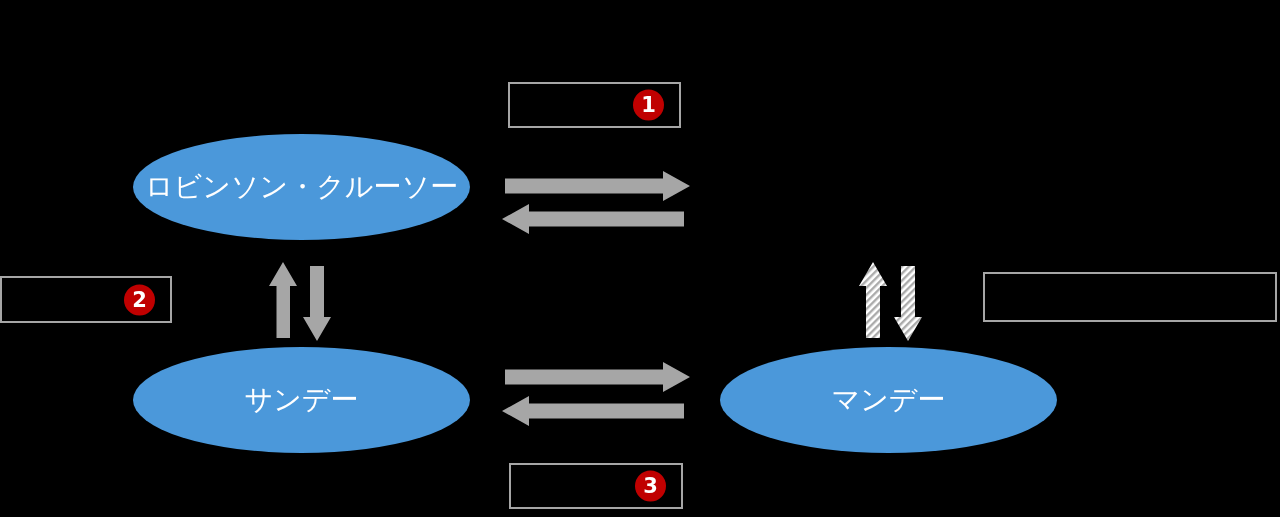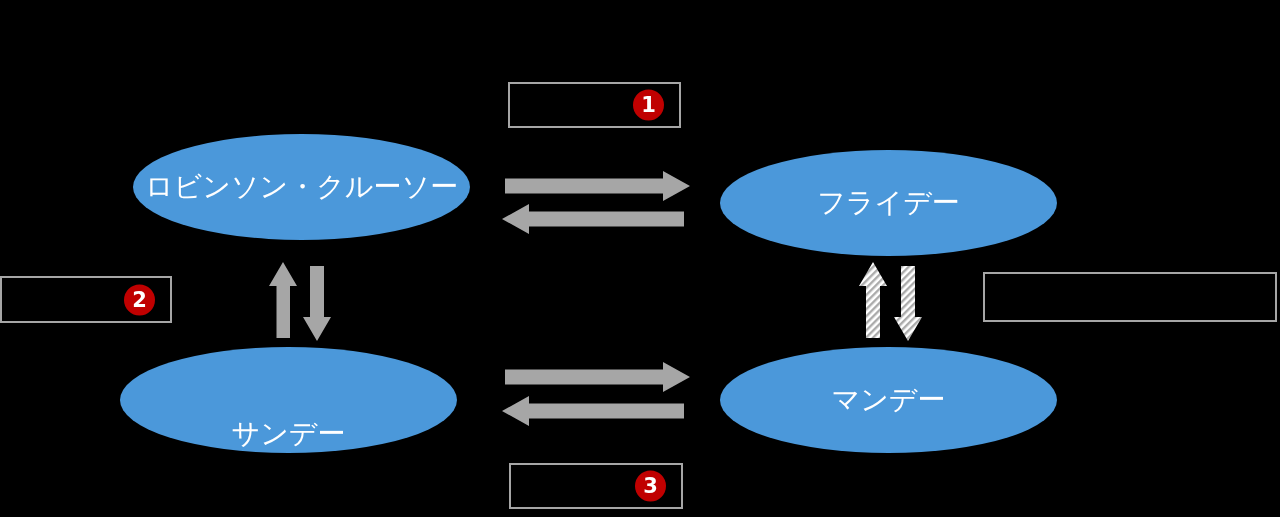--- a/index.html
+++ b/index.html
@@ -22,21 +22,21 @@
     border-radius: 50%;
     display: flex;
     align-items: center;
     justify-content: center;
     font-size: 28px;
     white-space: nowrap;
     z-index: 2;
   }
   .node-robinson { left: 133px; top: 134px; width: 337px; height: 106px; }
   .node-friday   { left: 720px; top: 150px; width: 337px; height: 106px; }
-  .node-sunday   { left: 120px; top: 347px; width: 337px; height: 106px; align-items: flex-end; }
+  .node-sunday   { left: 133px; top: 347px; width: 337px; height: 106px; }
   .node-monday   { left: 720px; top: 347px; width: 337px; height: 106px; }
 
   .callout {
     position: absolute;
     box-sizing: border-box;
     border: 2px solid var(--box-border, #A6A6A6);
     background: transparent;
     z-index: 3;
   }
   .callout-1     { left: 508px; top: 82px;  width: 173px; height: 46px; }
@@ -95,23 +95,20 @@
     <polygon class="arrow-solid" points="505,369.5 663,369.5 663,362 690,377 663,392 663,384.5 505,384.5"></polygon>
     <polygon class="arrow-solid" points="684,403.5 529,403.5 529,396 502,411 529,426 529,418.5 684,418.5"></polygon>
 
     <polygon class="arrow-hatched" points="866,338 866,286 859,286 873,262 887,286 880,286 880,338"></polygon>
     <polygon class="arrow-hatched" points="901,266 901,317 894,317 908,341 922,317 915,317 915,266"></polygon>
   </svg>
 
   <div class="node node-robinson">
     <span>ロビンソン・クルーソー</span>
   </div>
-  <div class="node node-friday">
-    <span>フライデー</span>
-  </div>
   <div class="node node-sunday">
     <span>サンデー</span>
   </div>
   <div class="node node-monday">
     <span>マンデー</span>
   </div>
 
   <div class="callout callout-1">
     <span class="badge">1</span>
   </div>

